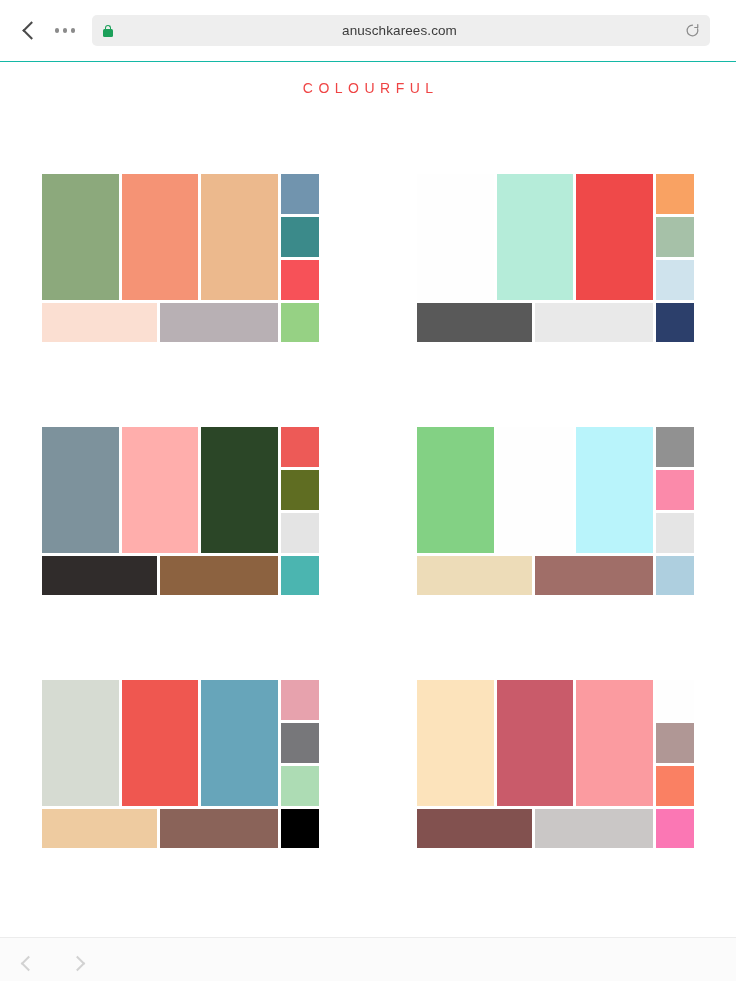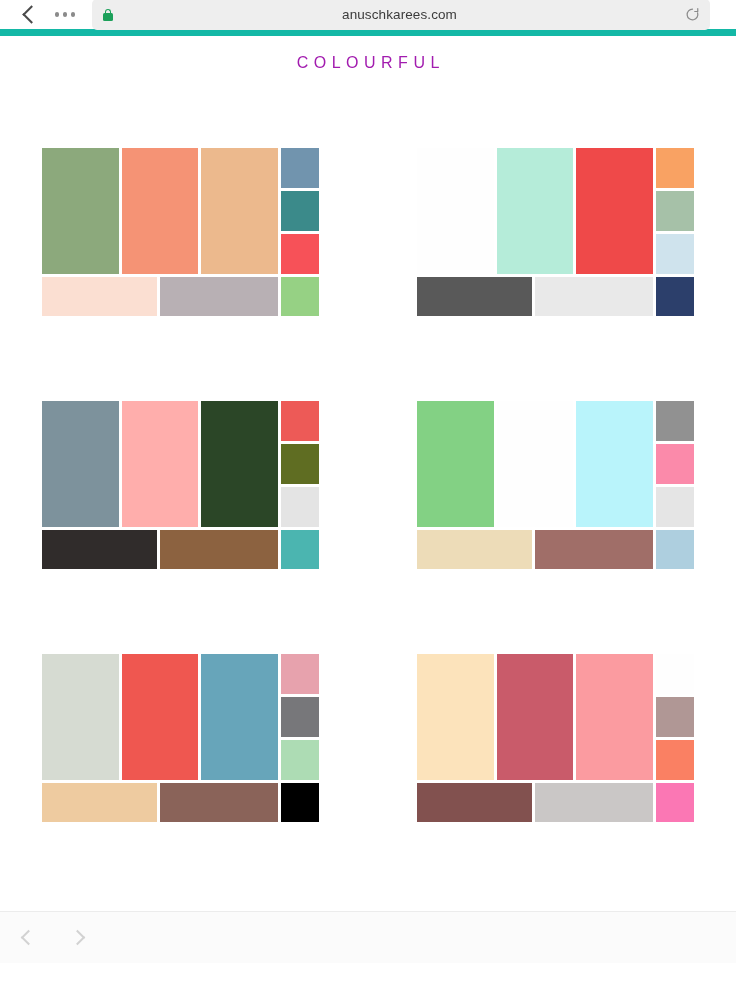--- a/index.html
+++ b/index.html
@@ -11,27 +11,27 @@
     width: 736px;
     height: 981px;
     background: #ffffff;
     font-family: "Liberation Sans", sans-serif;
     overflow: hidden;
     position: relative;
   }
 
   
   .browser-bar {
-    height: 36px;
+    height: 62px;
     background: #ffffff;
     display: flex;
     align-items: center;
     padding: 0 14px;
     box-sizing: border-box;
-    border-bottom: 7px solid #14b8a6;
+    border-bottom: 1px solid #14b8a6;
   }
   .nav-back {
     width: 30px;
     height: 30px;
     display: flex;
     align-items: center;
     justify-content: center;
     flex: 0 0 auto;
     cursor: pointer;
   }
@@ -139,23 +139,23 @@
   }
 
   
   .page {
     position: relative;
     height: 927px;
     background: #ffffff;
   }
   .page-title {
     text-align: center;
-    font-size: 16px;
+    font-size: 14px;
     letter-spacing: 5.5px;
-    color: #a21caf;
+    color: #ef4444;
     font-weight: normal;
     margin: 0;
     padding-top: 18px;
     text-indent: 5.5px;
   }
 
   .palette-grid {
     position: absolute;
     left: 0;
     top: 112px;

